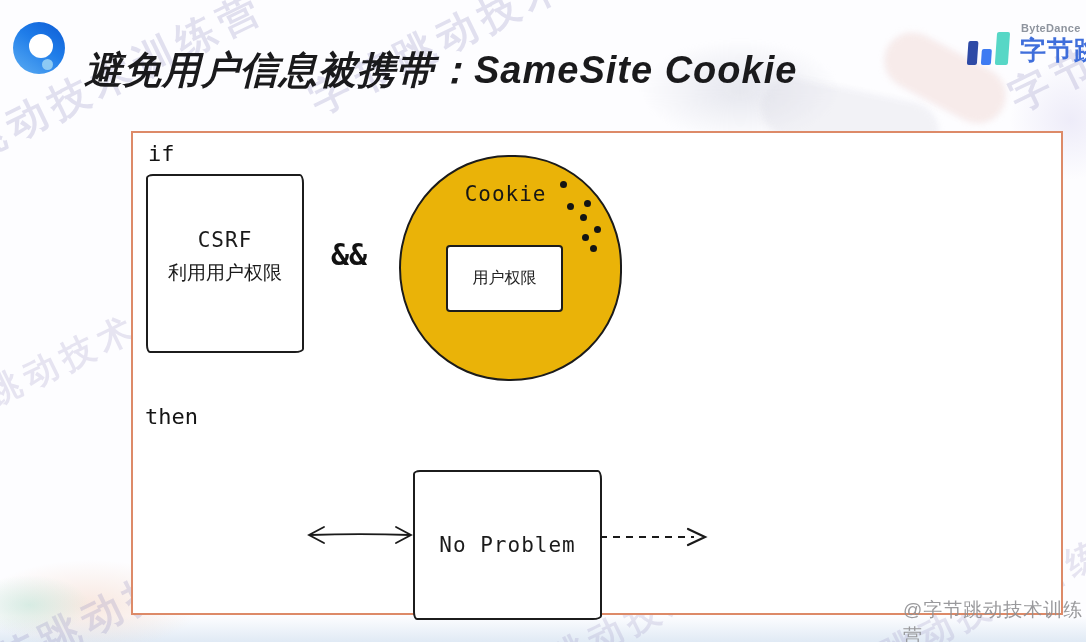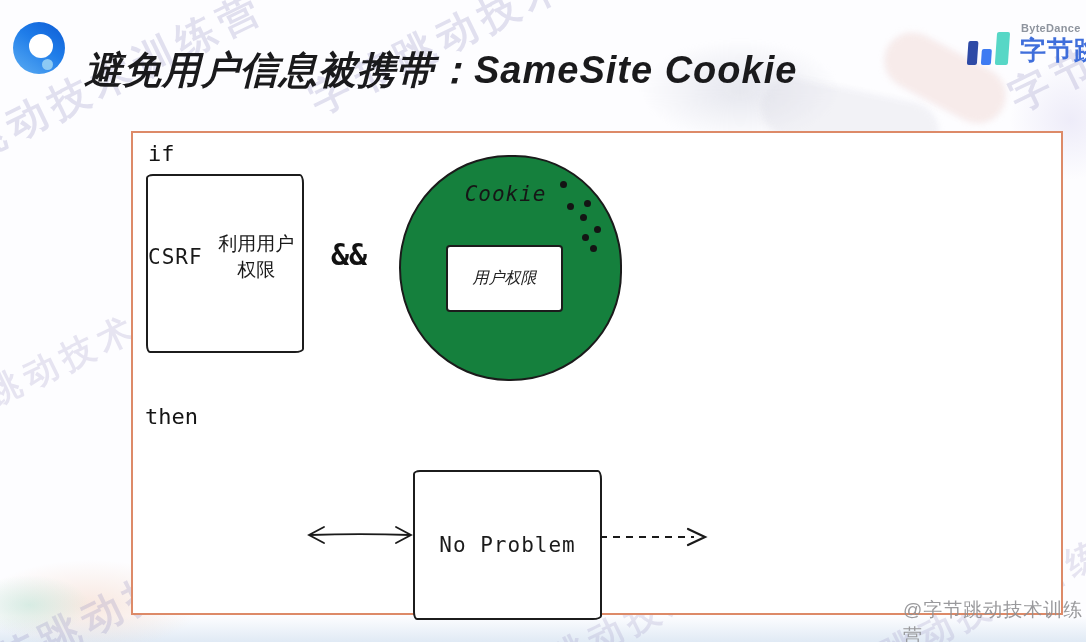--- a/index.html
+++ b/index.html
@@ -55,27 +55,27 @@
   .frame{position:absolute; left:131px; top:131px; width:928px; height:480px;
     background:#ffffff; border:2px solid #dd8a68;}
   .mono{font-family:"DejaVu Sans Mono","Liberation Mono",monospace;}
   .kw{position:absolute; font-size:22px; color:#141414;}
   .kw-if{left:15px; top:8px;}
   .kw-then{left:12px; top:271px;}
   .sketchbox{position:absolute; border:2.2px solid #1c1c1c; background:#fff;
     display:flex; align-items:center; justify-content:center; text-align:center;
     border-radius:7px 4px 9px 4px / 4px 9px 4px 8px;}
   .csrf-box{left:13px; top:41px; width:158px; height:179px;
-    flex-direction:row; gap:8px; padding-bottom:14px; box-sizing:border-box;}
+    flex-direction:column; gap:8px; padding-bottom:14px; box-sizing:border-box;}
   .csrf-line1{font-size:21px; letter-spacing:1px; color:#1a1a1a;}
   .csrf-line2{font-size:19px; color:#1a1a1a;}
   .amp{position:absolute; left:198px; top:104px; font-size:30px; font-weight:700; color:#111;}
   .cookie-circle{position:absolute; left:266px; top:22px; width:219px; height:222px;
     border:2.6px solid #1b1b1b; border-radius:50% 49% 51% 50% / 51% 50% 49% 51%;
-    background:#15803d;font-style:italic;}
+    background:#eab308;}
   .circle-label{position:absolute; left:50%; top:25px; transform:translateX(-56%);
     font-size:21px; letter-spacing:1px; color:#161616;}
   .crumb{position:absolute; width:7px; height:7px; border-radius:50%; background:#141414;}
   .inner-box{left:45px; top:88px; width:113px; height:63px; font-size:16px; color:#222;
     border-width:2px; border-radius:4px;text-align:center;}
   .nocookie-box{left:6px; top:330px; width:166px; height:146px; font-size:21px; letter-spacing:1px;}
   .noproblem-box{left:280px; top:337px; width:185px; height:146px; font-size:21px; letter-spacing:1px;}
   .result-box{left:575px; top:351px; width:346px; height:105px; font-size:21px; letter-spacing:1px;}
   .arrow{position:absolute;}
   .arrow-double{left:173px; top:389px;}

